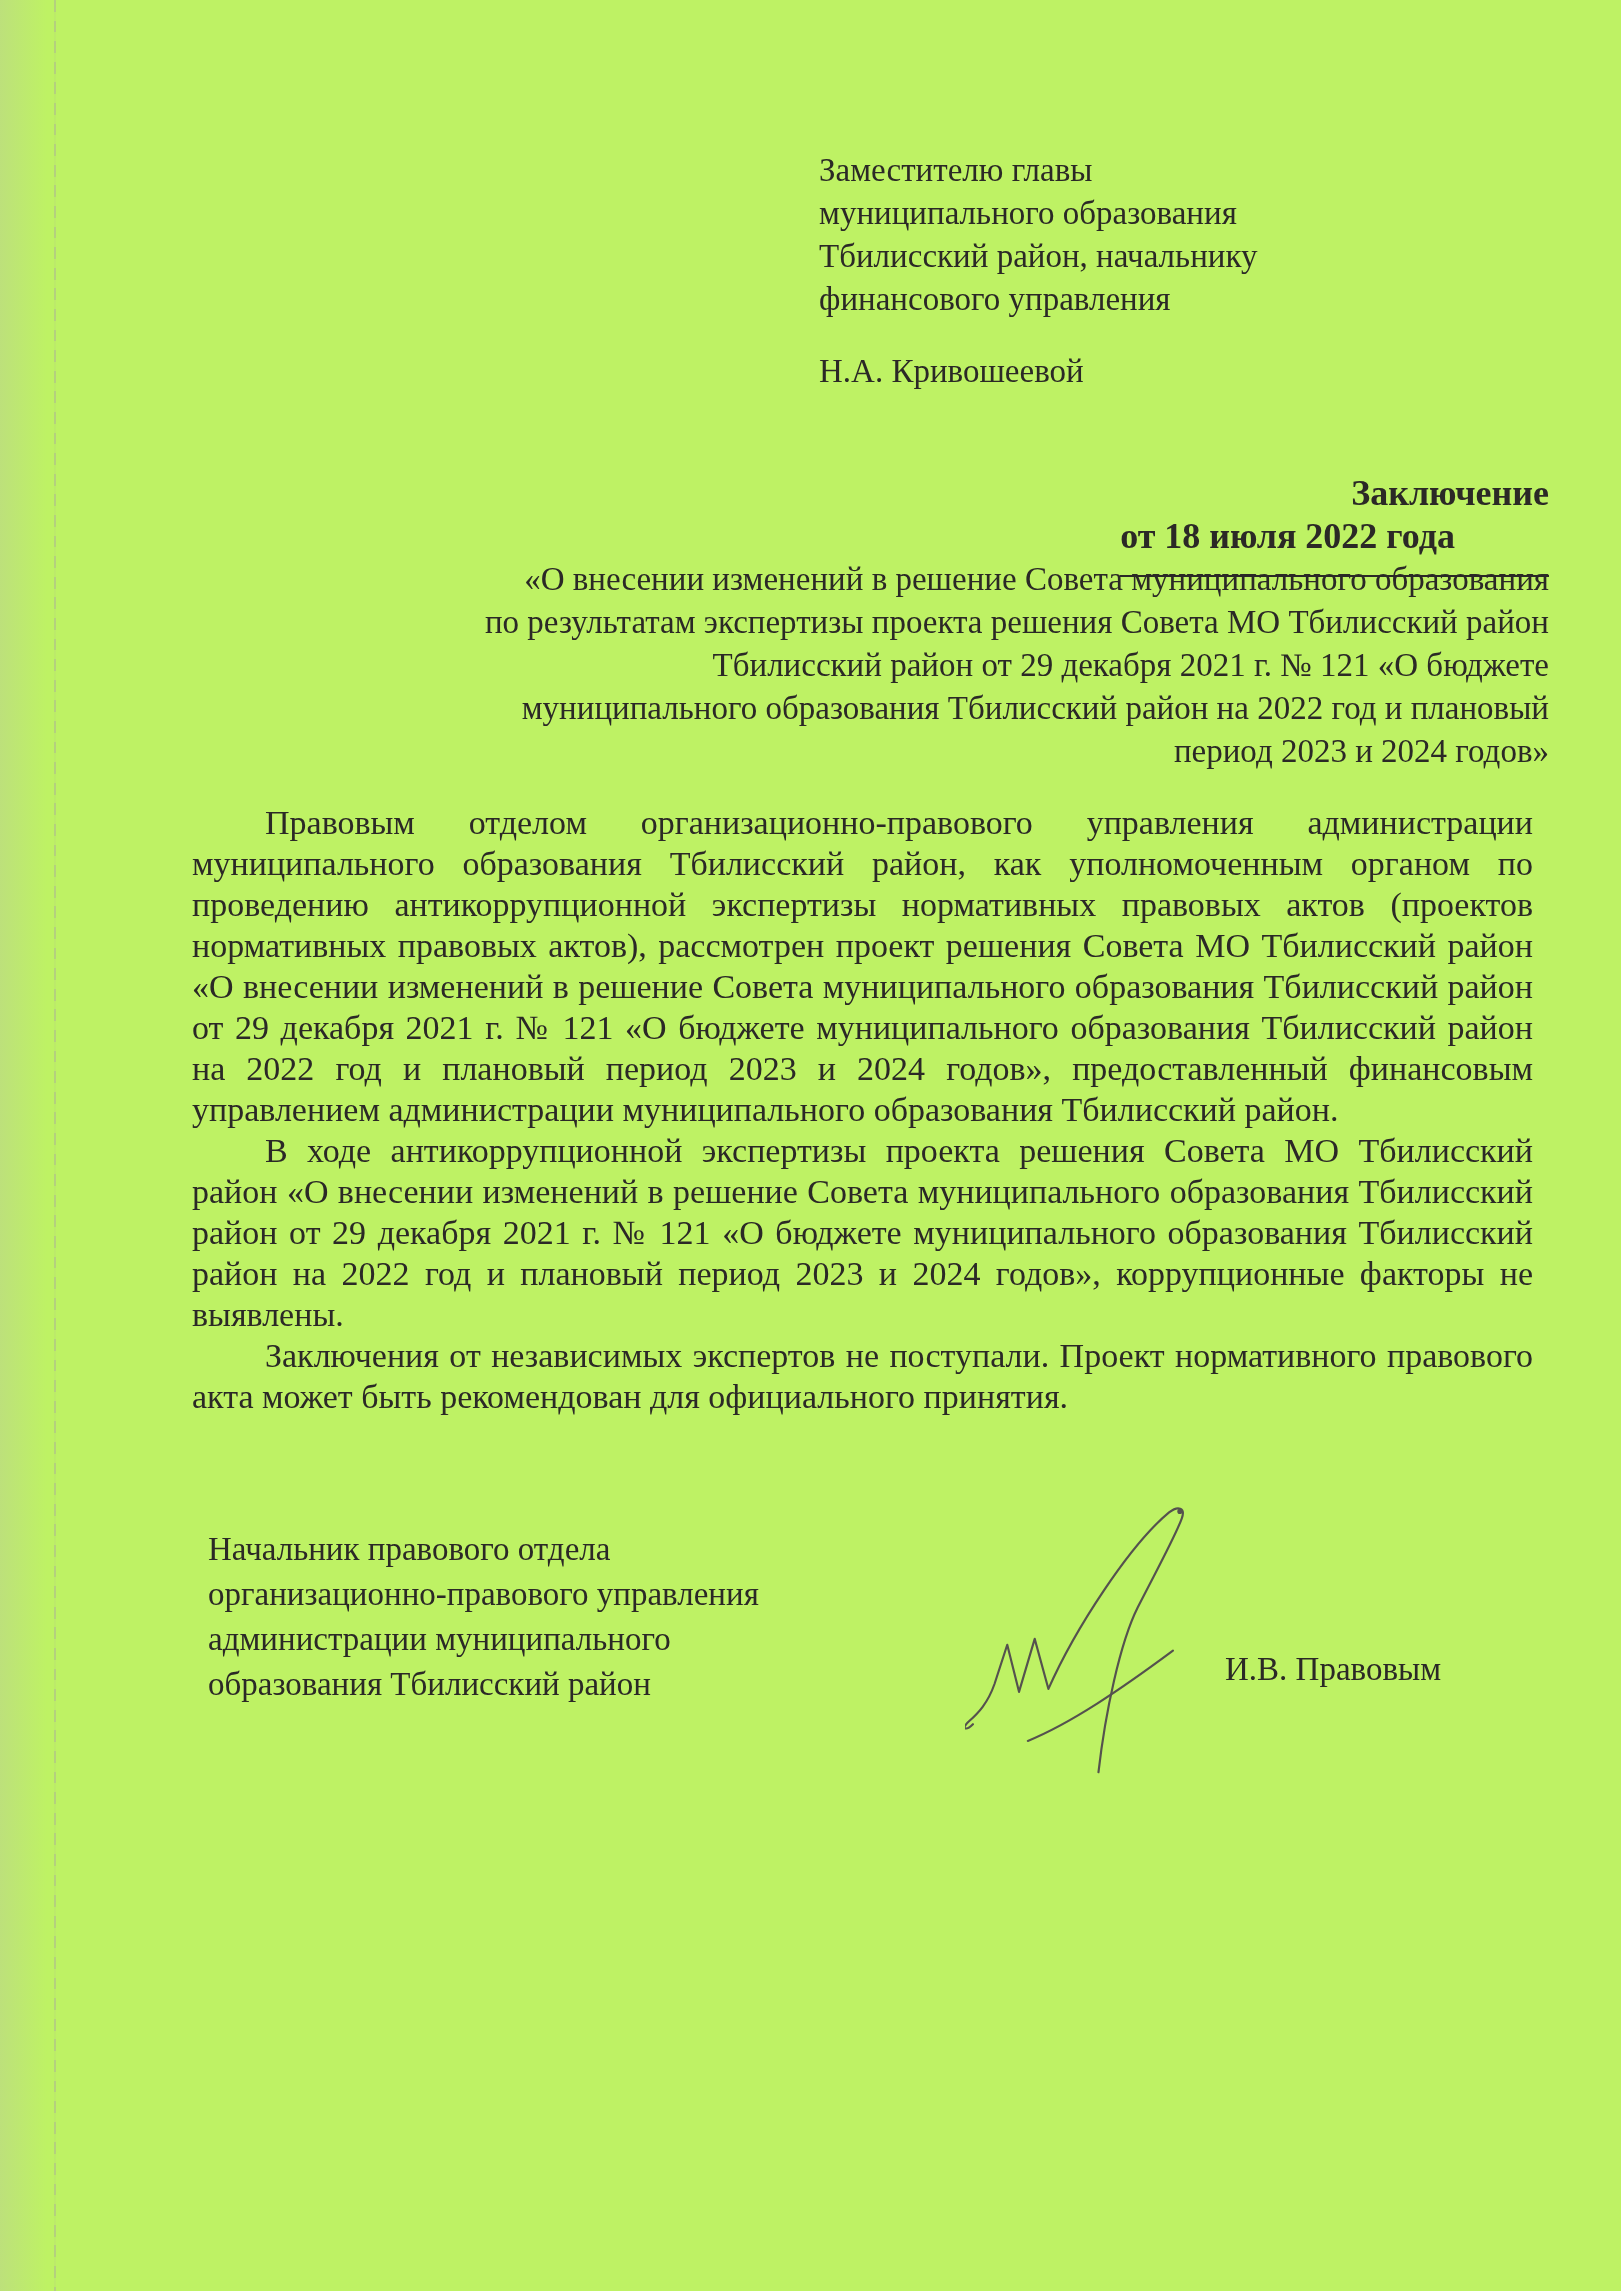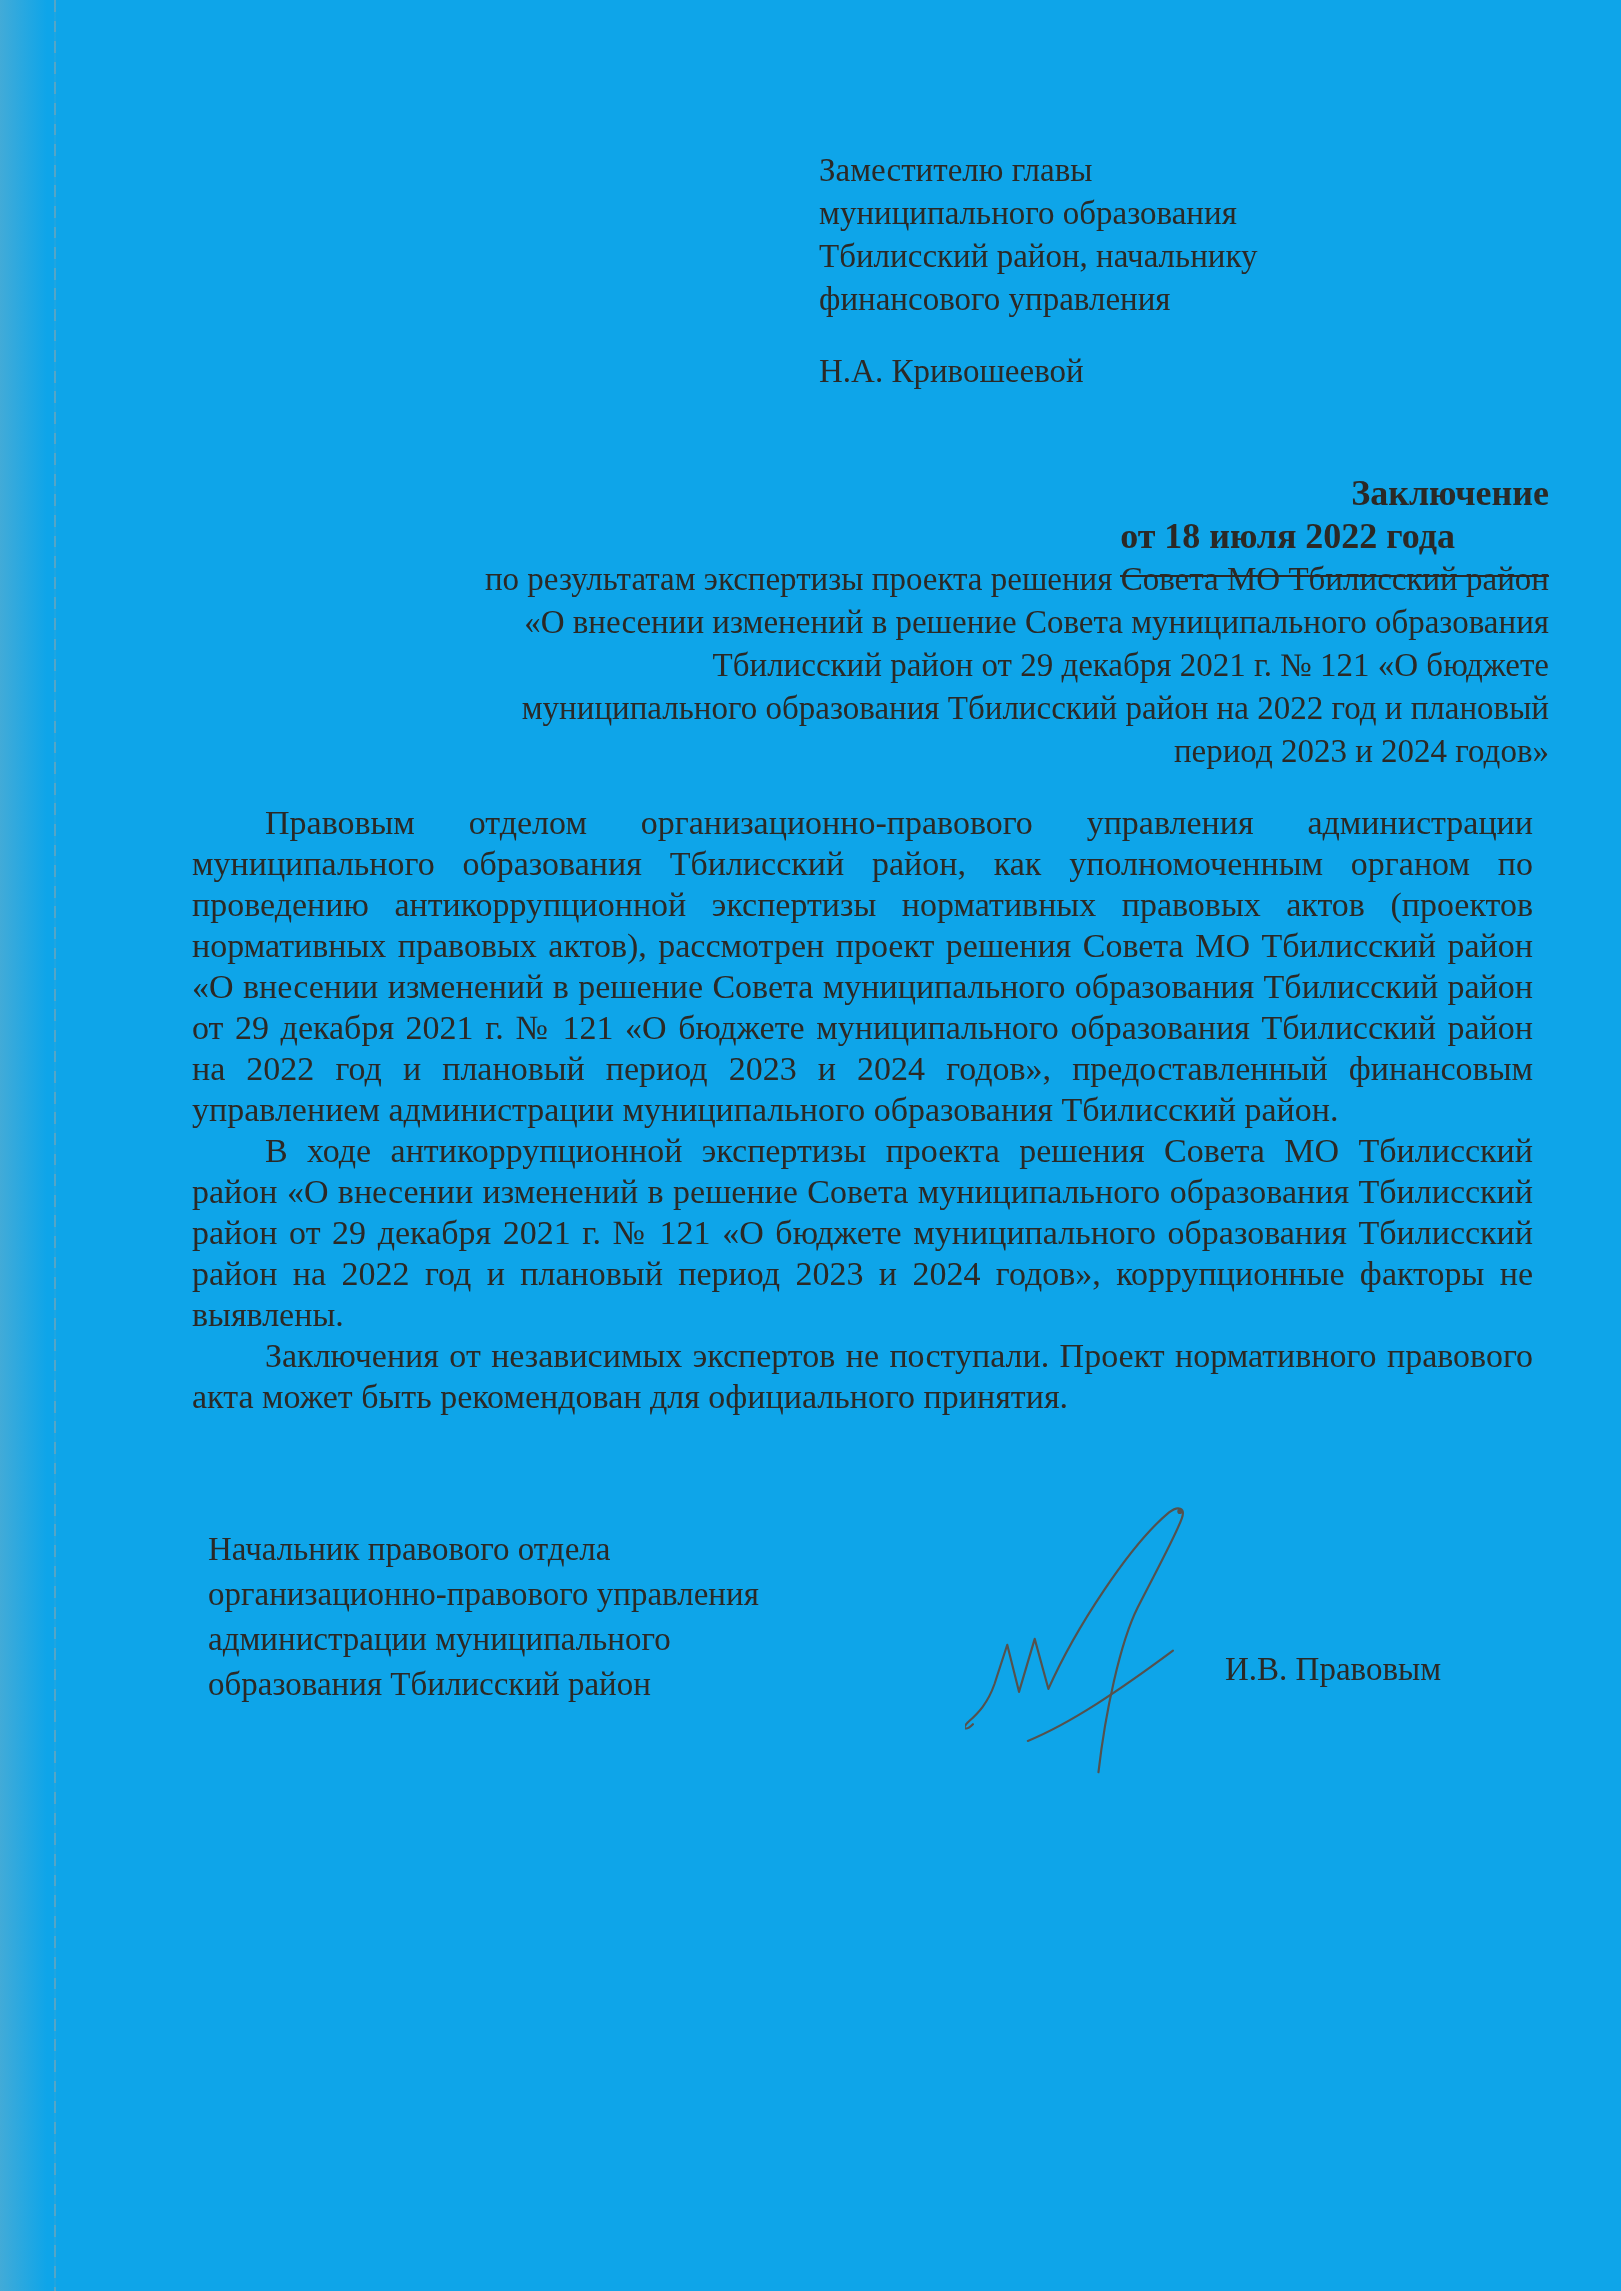--- a/index.html
+++ b/index.html
@@ -1,20 +1,20 @@
 <!DOCTYPE html>
 <html><head>
 <meta charset="utf-8">
 <style>
   html, body { margin: 0; padding: 0; background: #ffffff; }
   .page {
     position: relative;
     width: 1621px;
     height: 2292px;
-    background: #0ea5e9;
+    background: #bef264;
     overflow: hidden;
     font-family: "Liberation Serif", "DejaVu Serif", serif;
     color: #2b2926;
   }
   
   .left-edge-shade {
     position: absolute; left: 0; top: 0; width: 47px; height: 100%;
     background: linear-gradient(to right, rgba(186,184,176,0.30), rgba(186,184,176,0));
     pointer-events: none;
   }
@@ -73,22 +73,22 @@
     <div>Заместителю главы</div>
     <div>муниципального образования</div>
     <div>Тбилисский район, начальнику</div>
     <div>финансового управления</div>
     <div class="name">Н.А. Кривошеевой</div>
   </div>
 
   <div class="heading">
     <div class="t-bold">Заключение</div>
     <div class="t-date"><span class="u">от 18 июля 2022 года</span></div>
+    <div>«О внесении изменений в решение Совета муниципального образования</div>
     <div>по результатам экспертизы проекта решения Совета МО Тбилисский район</div>
-    <div>«О внесении изменений в решение Совета муниципального образования</div>
     <div>Тбилисский район от 29 декабря 2021 г. № 121 «О бюджете</div>
     <div>муниципального образования Тбилисский район на 2022 год и плановый</div>
     <div>период 2023 и 2024 годов»</div>
   </div>
 
   <div class="body-text">
     <p>Правовым отделом организационно-правового управления администрации муниципального образования Тбилисский район, как уполномоченным органом по проведению антикоррупционной экспертизы нормативных правовых актов (проектов нормативных правовых актов), рассмотрен проект решения Совета МО Тбилисский район «О внесении изменений в решение Совета муниципального образования Тбилисский район от 29 декабря 2021 г. № 121 «О бюджете муниципального образования Тбилисский район на 2022 год и плановый период 2023 и 2024 годов», предоставленный финансовым управлением администрации муниципального образования Тбилисский район.</p>
     <p>В ходе антикоррупционной экспертизы проекта решения Совета МО Тбилисский район «О внесении изменений в решение Совета муниципального образования Тбилисский район от 29 декабря 2021 г. № 121 «О бюджете муниципального образования Тбилисский район на 2022 год и плановый период 2023 и 2024 годов», коррупционные факторы не выявлены.</p>
     <p>Заключения от независимых экспертов не поступали. Проект нормативного правового акта может быть рекомендован для официального принятия.</p>
   </div>

